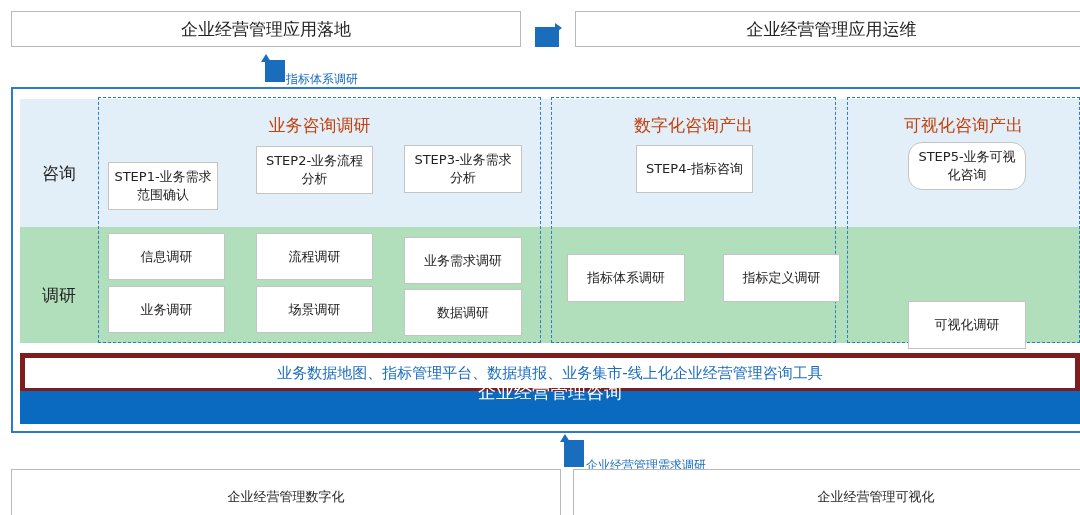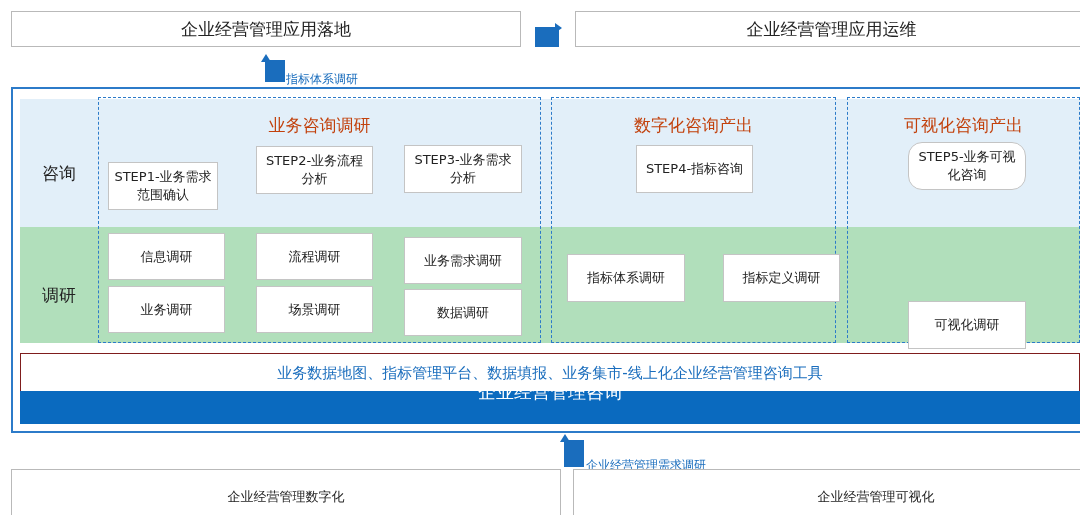--- a/index.html
+++ b/index.html
@@ -21,21 +21,21 @@
   .band-research { position: absolute; left: 10px; top: 217px; width: 1060px; height: 116px; background: #b1dfbb; }
   .row-label { position: absolute; left: 22px; font-size: 17px; color: #222; }
   .dash-group { position: absolute; border: 1.5px dashed #2c7bc9; }
   .group-title { position: absolute; left: 0; right: 0; top: 6px; text-align: center; font-size: 17px; color: #c2410c; }
   .card {
     position: absolute; background: #fff; border: 1px solid #c4c4c4;
     display: flex; align-items: center; justify-content: center; text-align: center;
     font-size: 13px; line-height: 18px; color: #222; padding: 2px 4px;
   }
   .tools-bar {
-    position: absolute; left: 10px; top: 343px; width: 1060px; height: 40px; border: 1px solid #7f1d1d; background: #fff;
+    position: absolute; left: 10px; top: 343px; width: 1060px; height: 40px; border: 5px solid #7f1d1d; background: #fff;
     display: flex; align-items: center; justify-content: center; font-size: 15px; color: #1a6dbd;
   }
   .core-bar {
     position: absolute; left: 10px; top: 381px; width: 1060px; height: 33px; background: #0a6abf;
     display: flex; align-items: flex-end; justify-content: center; font-size: 18px; color: #fff;
   }
   .bottombox {
     position: absolute; top: 459px; height: 55px; border: 1px solid #b9b9b9; background: #fff;
     display: flex; flex-direction: column; align-items: center; justify-content: center; gap: 6px;
   }

